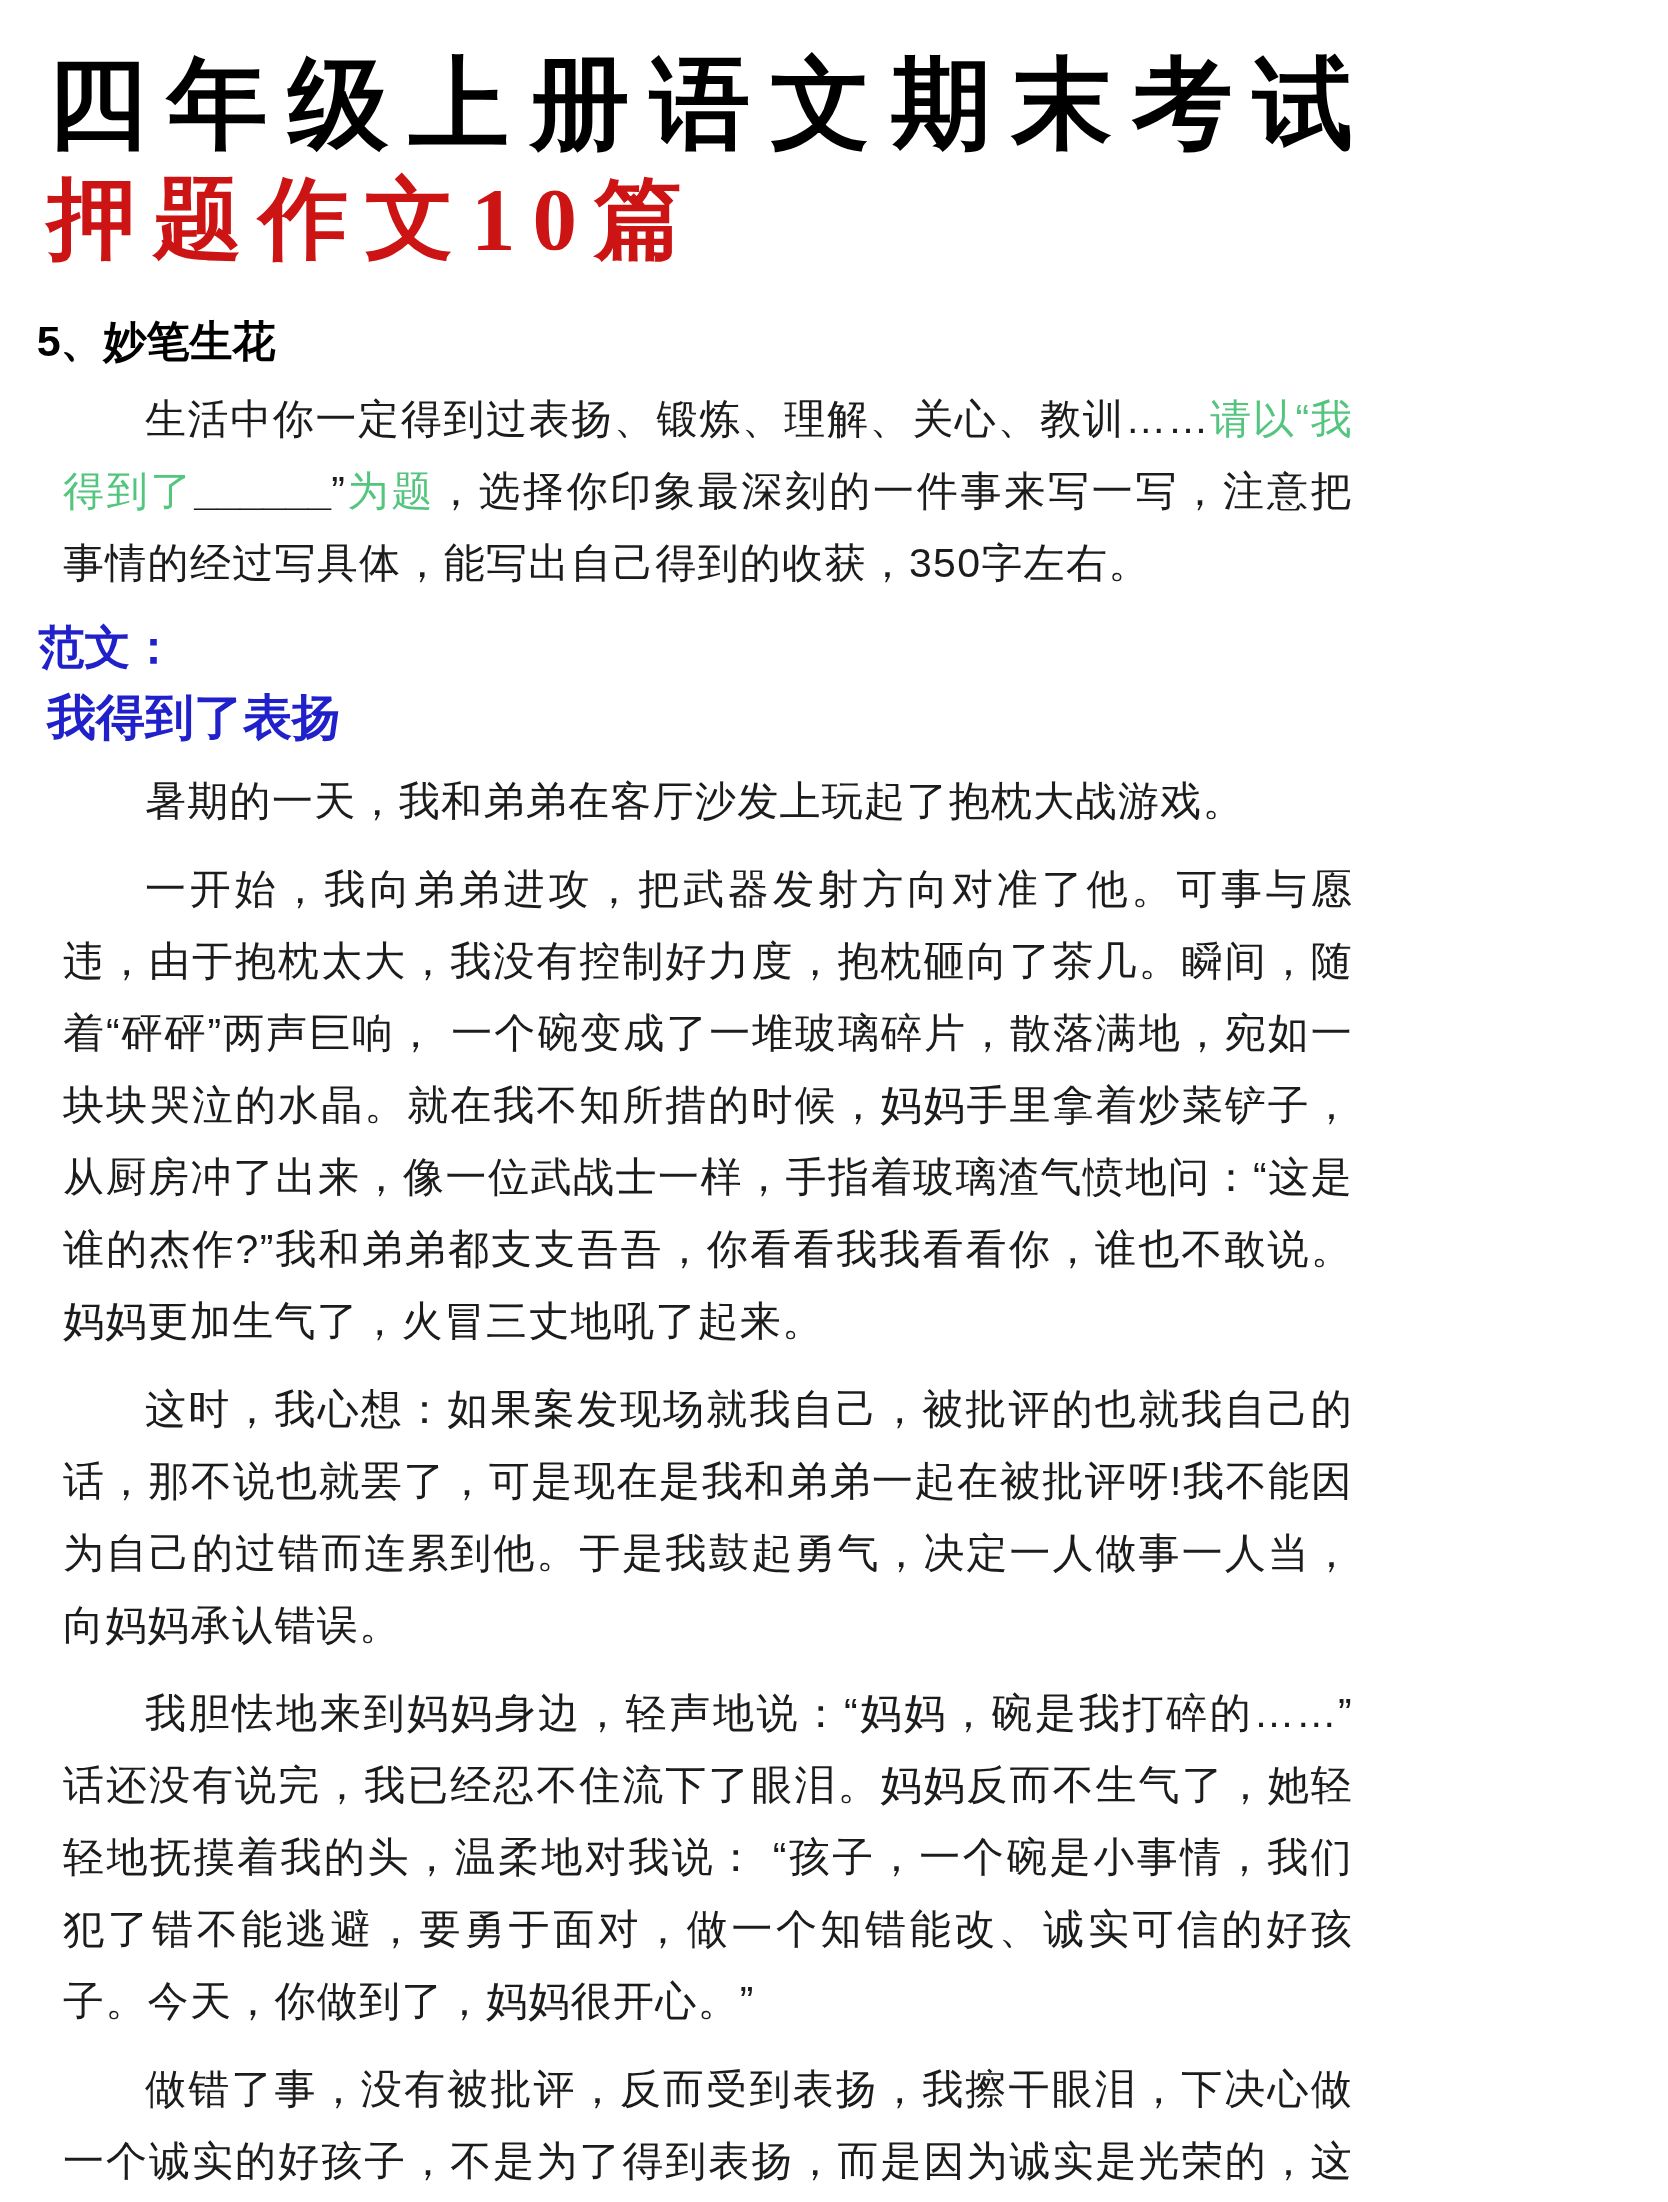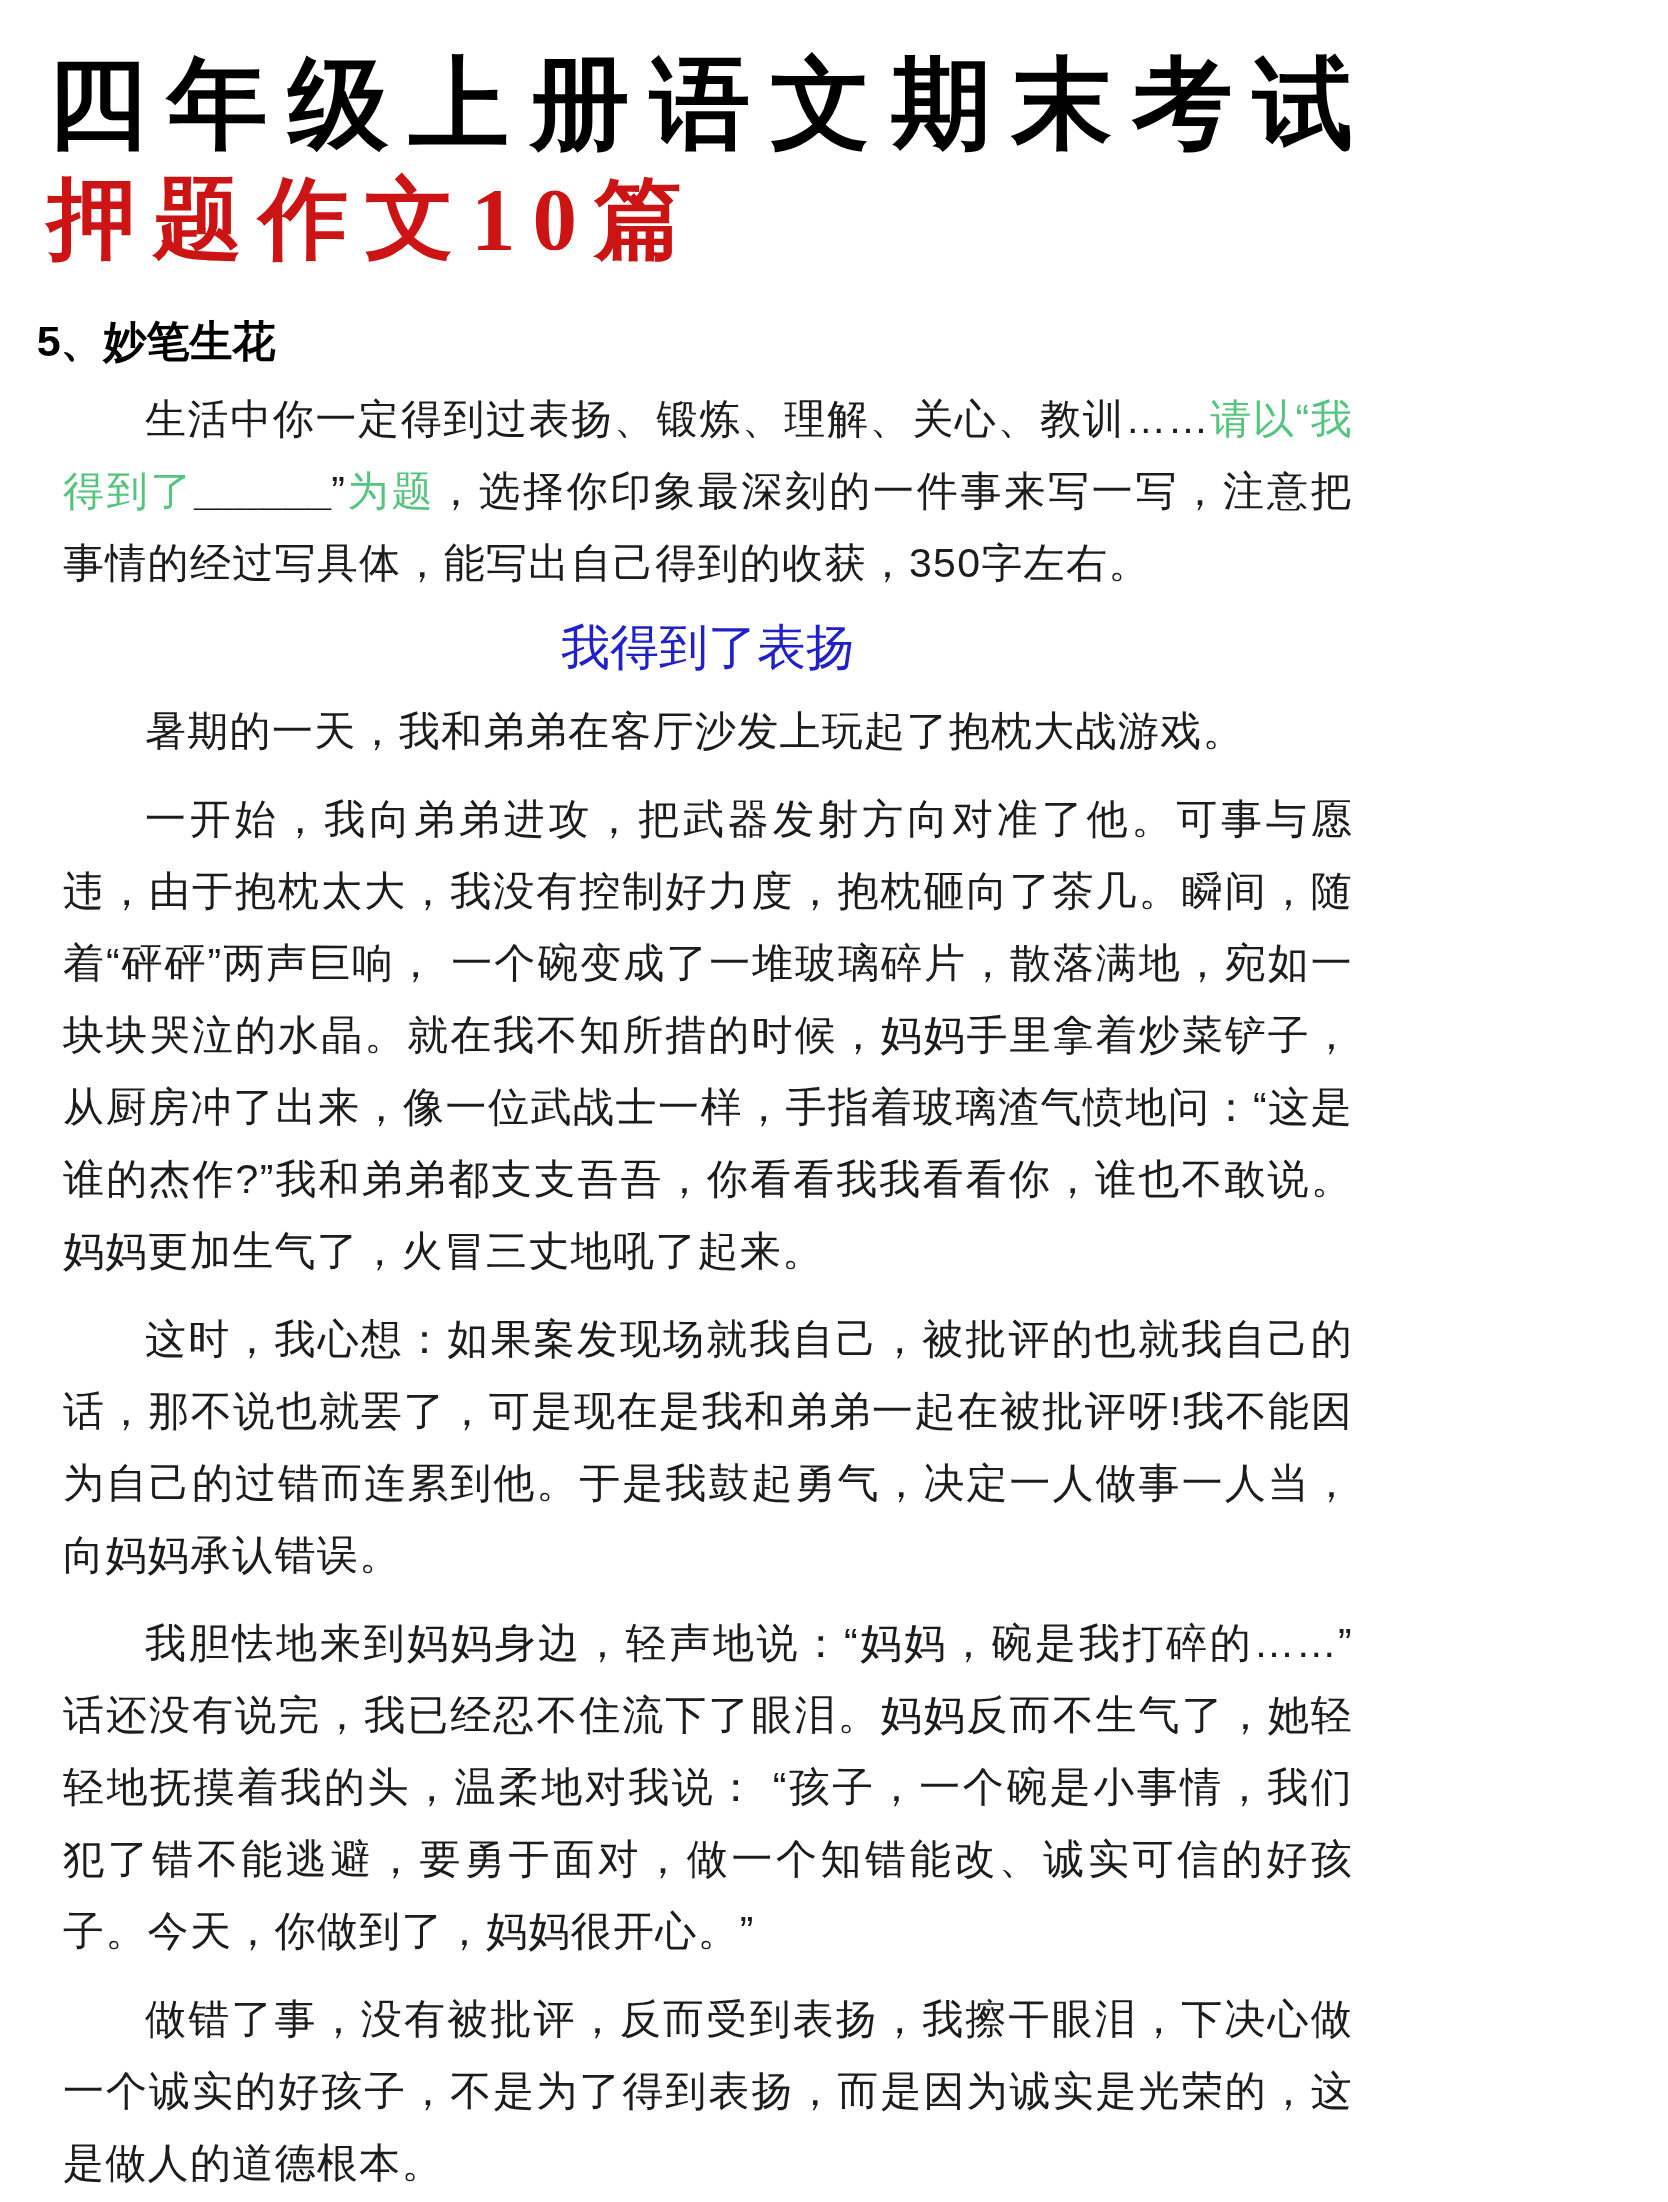--- a/index.html
+++ b/index.html
@@ -59,40 +59,40 @@
   }
   .sample-label {
     margin: 20.6px 0 0 -8.6px;
     font-size: 46px;
     font-weight: 700;
     line-height: 57px;
     color: var(--blue, #2121cc);
   }
   .essay-title {
     margin: 8.6px 0 10.3px 0;
-    text-align: center;
     font-size: 49px;
-    font-weight: 400;
+    font-weight: 700;
     line-height: 64px;
     color: var(--blue, #2121cc);
   }
 </style>
 </head>
 <body>
 
 <div class="page">
 
   <h1 class="main-title">四年级上册语文期末考试</h1>
 
   <h2 class="subtitle">押题作文10篇</h2>
 
   <h3 class="section-heading">5、妙笔生花</h3>
 
   <p class="par indent prompt-par"><span>生活中你一定得到过表扬、锻炼、理解、关心、教训……</span><span class="green">请以“我得到了</span><span class="blank">______</span><span>”</span><span class="green">为题</span><span>，选择你印象最深刻的一件事来写一写，注意把事情的经过写具体，能写出自己得到的收获，350字左右。</span></p>
 
+  <div class="sample-label">范文：</div>
 
   <div class="essay-title">我得到了表扬</div>
 
   <p class="par indent">暑期的一天，我和弟弟在客厅沙发上玩起了抱枕大战游戏。</p>
   <p class="par indent">一开始，我向弟弟进攻，把武器发射方向对准了他。可事与愿违，由于抱枕太大，我没有控制好力度，抱枕砸向了茶几。瞬间，随着“砰砰”两声巨响， 一个碗变成了一堆玻璃碎片，散落满地，宛如一块块哭泣的水晶。就在我不知所措的时候，妈妈手里拿着炒菜铲子，从厨房冲了出来，像一位武战士一样，手指着玻璃渣气愤地问：“这是谁的杰作?”我和弟弟都支支吾吾，你看看我我看看你，谁也不敢说。妈妈更加生气了，火冒三丈地吼了起来。</p>
   <p class="par indent">这时，我心想：如果案发现场就我自己，被批评的也就我自己的话，那不说也就罢了，可是现在是我和弟弟一起在被批评呀!我不能因为自己的过错而连累到他。于是我鼓起勇气，决定一人做事一人当，向妈妈承认错误。</p>
   <p class="par indent">我胆怯地来到妈妈身边，轻声地说：“妈妈，碗是我打碎的……”话还没有说完，我已经忍不住流下了眼泪。妈妈反而不生气了，她轻轻地抚摸着我的头，温柔地对我说： “孩子，一个碗是小事情，我们犯了错不能逃避，要勇于面对，做一个知错能改、诚实可信的好孩子。今天，你做到了，妈妈很开心。”</p>
   <p class="par indent">做错了事，没有被批评，反而受到表扬，我擦干眼泪，下决心做一个诚实的好孩子，不是为了得到表扬，而是因为诚实是光荣的，这是做人的道德根本。</p>
 
 </div>

